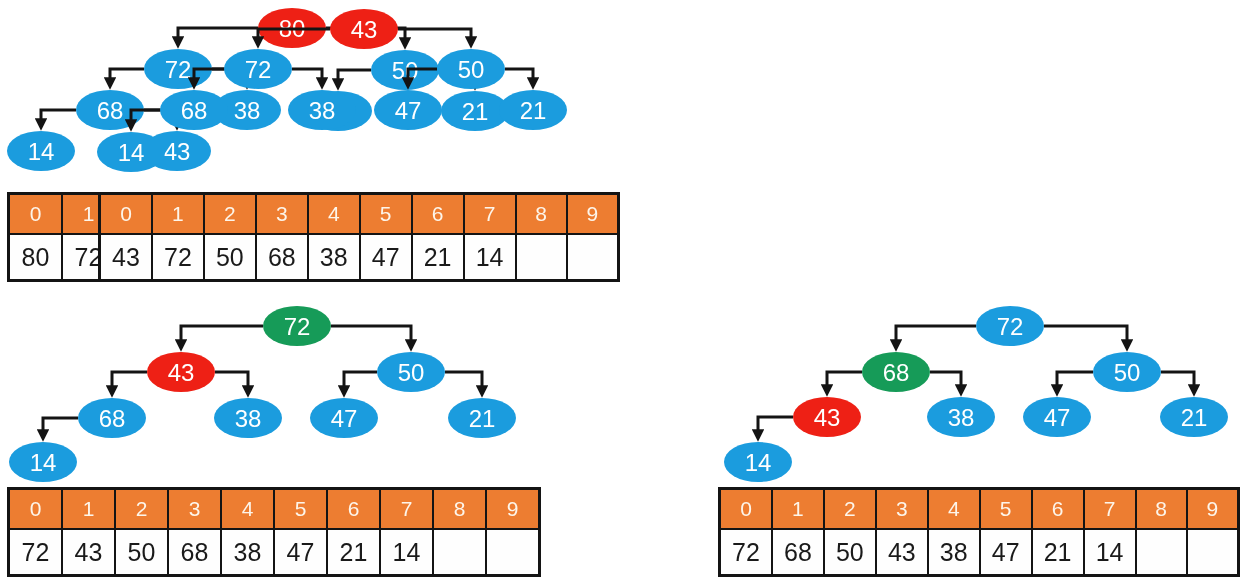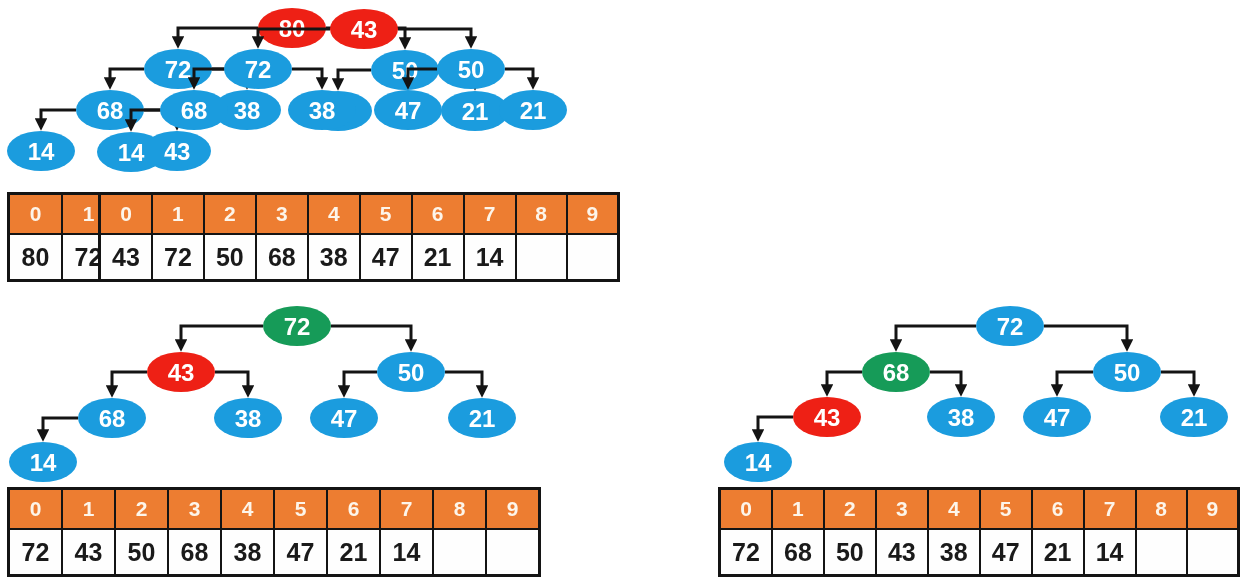--- a/index.html
+++ b/index.html
@@ -1,20 +1,20 @@
 <!DOCTYPE html>
 <html><head>
 <meta charset="utf-8">
 <style>
   html,body { margin:0; padding:0; background:#ffffff; }
   .canvas {
     position:relative; width:1240px; height:580px; overflow:hidden;
     font-family:"Liberation Sans", sans-serif; background:#ffffff;
   }
-  .panel { position:absolute; width:620px; height:290px;font-weight:bold; }
+  .panel { position:absolute; width:620px; height:290px; }
   #panel-1 { left:0;   top:0;   }
   #panel-2 { left:620; top:0;   }
   #panel-3 { left:0;   top:290px; }
   #panel-4 { left:620px; top:290px; }
 
   svg.tree { position:absolute; left:0; top:0; pointer-events:none; }
   .edge { fill:none; stroke:#141414; stroke-width:3; marker-end:url(#arrowhead); }
   .node-label {
     fill:#ffffff; font-size:24px; font-family:"Liberation Sans", sans-serif;
     text-anchor:middle; dominant-baseline:central;

